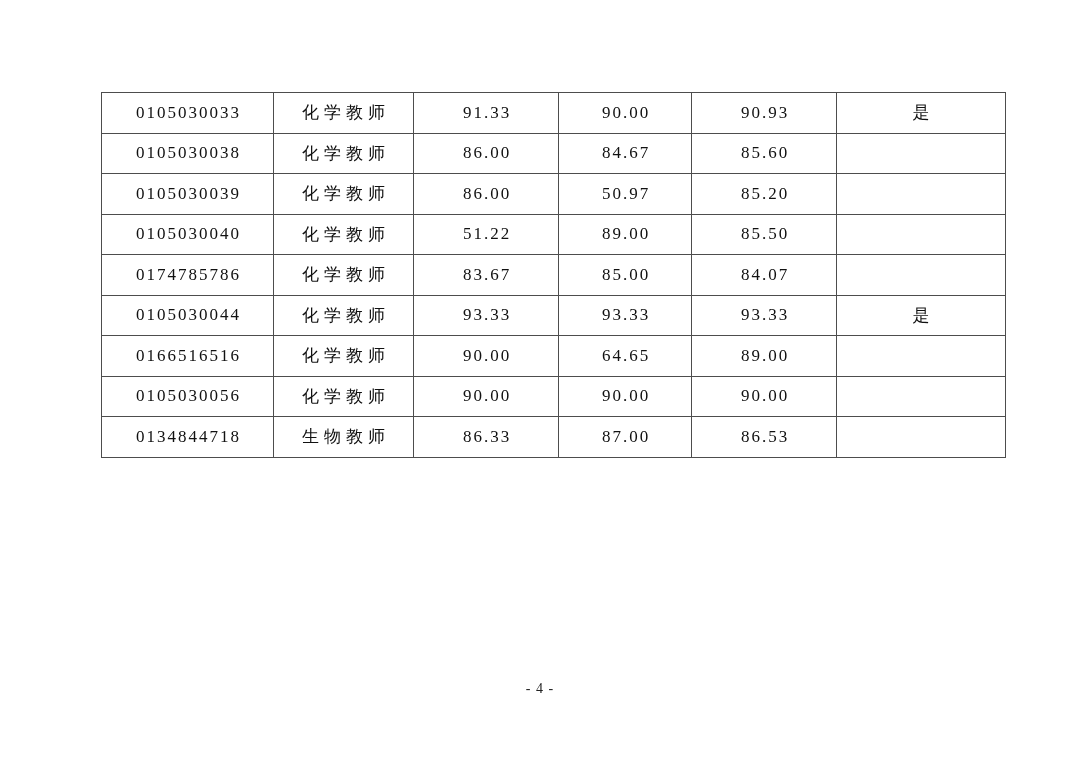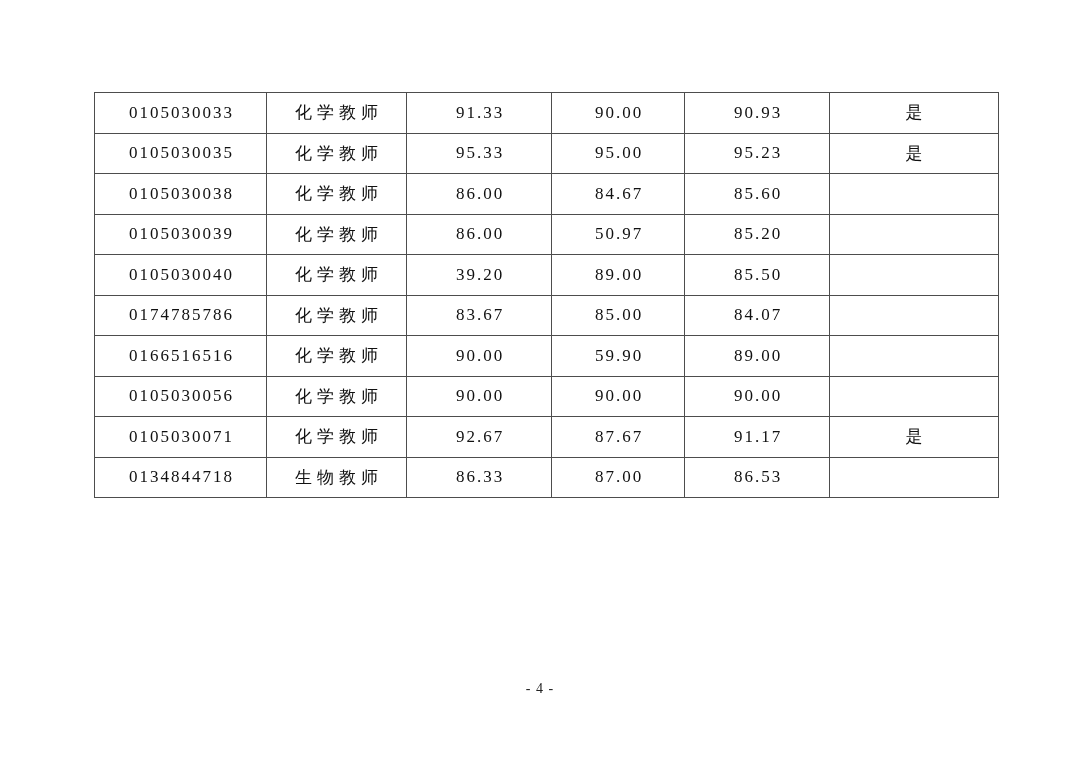--- a/index.html
+++ b/index.html
@@ -11,21 +11,21 @@
   body{
     width:1080px;height:764px;
     background:var(--bg);
     font-family:"Liberation Serif","DejaVu Serif",serif;
     color:var(--text);
     position:relative;
     overflow:hidden;
   }
   table.score-table{
     position:absolute;
-    left:94px;top:92px;
+    left:101px;top:92px;
     width:904px;
     border-collapse:collapse;
     table-layout:fixed;
   }
   table.score-table td{
     border:1px solid var(--border);
     height:39.5px;
     text-align:center;
     vertical-align:middle;
     font-size:17px;
@@ -67,28 +67,20 @@
   <tbody>
   <tr>
     <td class="num">0105030033</td>
     <td class="cn">化学教师</td>
     <td class="num">91.33</td>
     <td class="num">90.00</td>
     <td class="num">90.93</td>
     <td class="cn">是</td>
   </tr>
 
-  <tr>
-    <td class="num">0105030035</td>
-    <td class="cn">化学教师</td>
-    <td class="num">95.33</td>
-    <td class="num">95.00</td>
-    <td class="num">95.23</td>
-    <td class="cn">是</td>
-  </tr>
 
 
   <tr>
     <td class="num">0105030038</td>
     <td class="cn">化学教师</td>
     <td class="num">86.00</td>
     <td class="num">84.67</td>
     <td class="num">85.60</td>
     <td class="cn"></td>
   </tr>
@@ -98,63 +90,63 @@
     <td class="cn">化学教师</td>
     <td class="num">86.00</td>
     <td class="num">50.97</td>
     <td class="num">85.20</td>
     <td class="cn"></td>
   </tr>
 
   <tr>
     <td class="num">0105030040</td>
     <td class="cn">化学教师</td>
-    <td class="num">39.20</td>
+    <td class="num">51.22</td>
     <td class="num">89.00</td>
     <td class="num">85.50</td>
     <td class="cn"></td>
   </tr>
 
   <tr>
     <td class="num">0174785786</td>
     <td class="cn">化学教师</td>
     <td class="num">83.67</td>
     <td class="num">85.00</td>
     <td class="num">84.07</td>
     <td class="cn"></td>
   </tr>
 
+  <tr>
+    <td class="num">0105030044</td>
+    <td class="cn">化学教师</td>
+    <td class="num">93.33</td>
+    <td class="num">93.33</td>
+    <td class="num">93.33</td>
+    <td class="cn">是</td>
+  </tr>
 
   <tr>
     <td class="num">0166516516</td>
     <td class="cn">化学教师</td>
     <td class="num">90.00</td>
-    <td class="num">59.90</td>
+    <td class="num">64.65</td>
     <td class="num">89.00</td>
     <td class="cn"></td>
   </tr>
 
   <tr>
     <td class="num">0105030056</td>
     <td class="cn">化学教师</td>
     <td class="num">90.00</td>
     <td class="num">90.00</td>
     <td class="num">90.00</td>
     <td class="cn"></td>
   </tr>
 
 
-  <tr>
-    <td class="num">0105030071</td>
-    <td class="cn">化学教师</td>
-    <td class="num">92.67</td>
-    <td class="num">87.67</td>
-    <td class="num">91.17</td>
-    <td class="cn">是</td>
-  </tr>
 
   <tr>
     <td class="num">0134844718</td>
     <td class="cn">生物教师</td>
     <td class="num">86.33</td>
     <td class="num">87.00</td>
     <td class="num">86.53</td>
     <td class="cn"></td>
   </tr>
 

